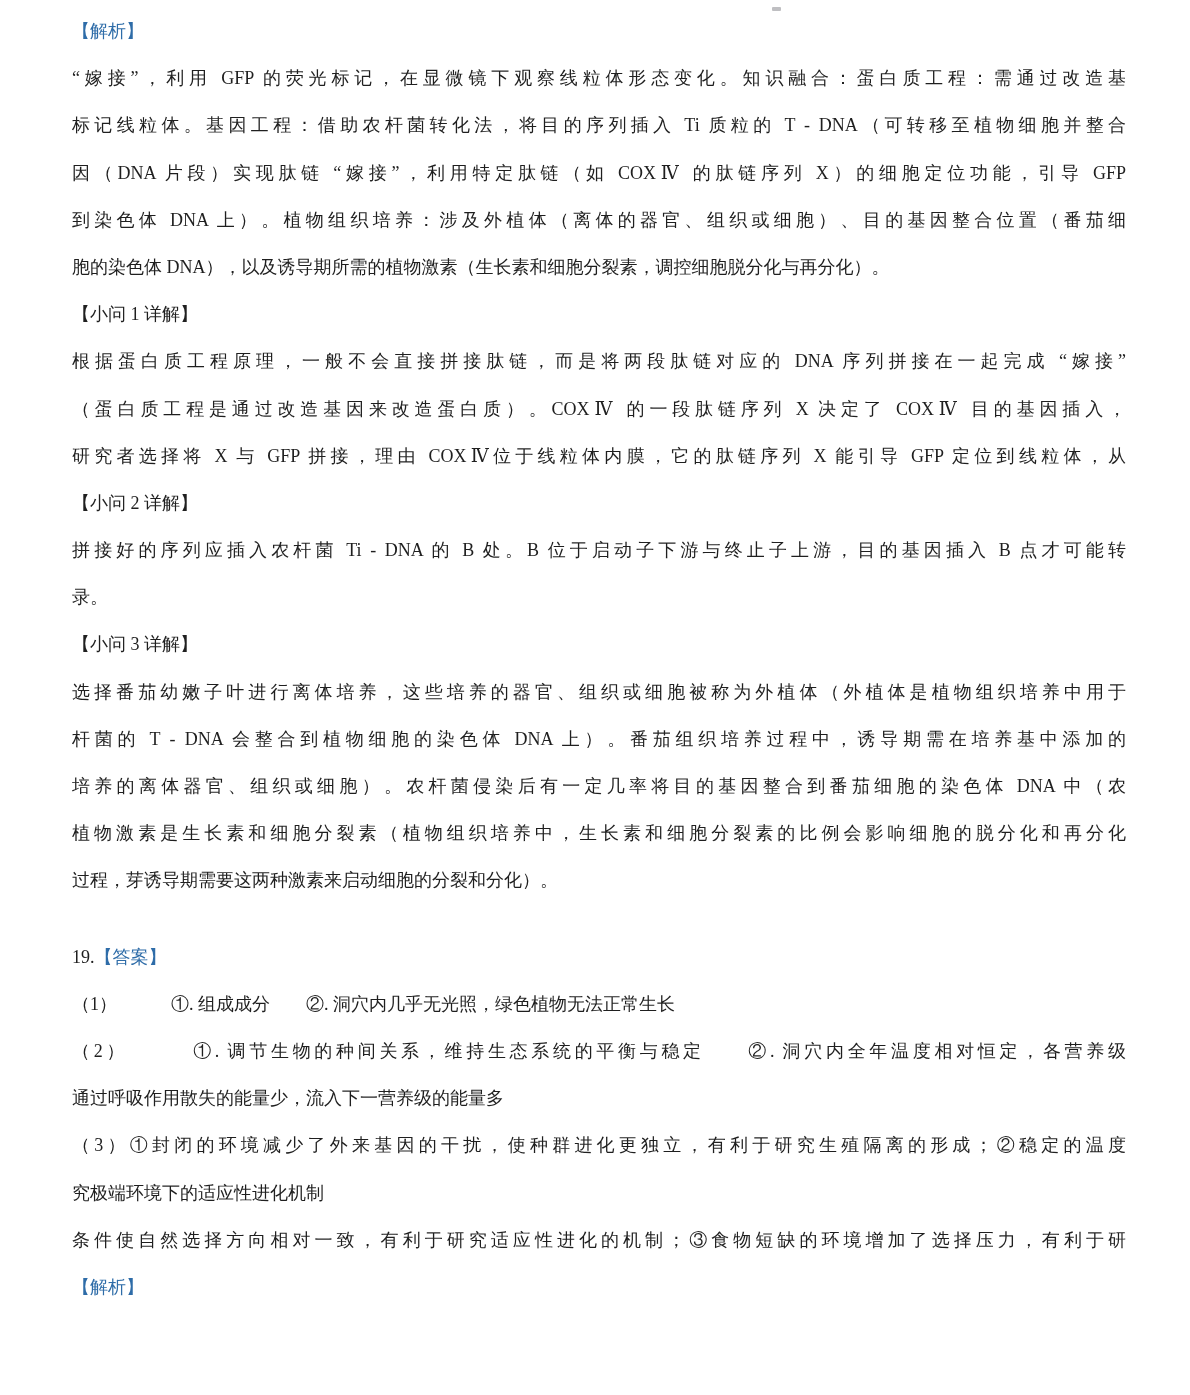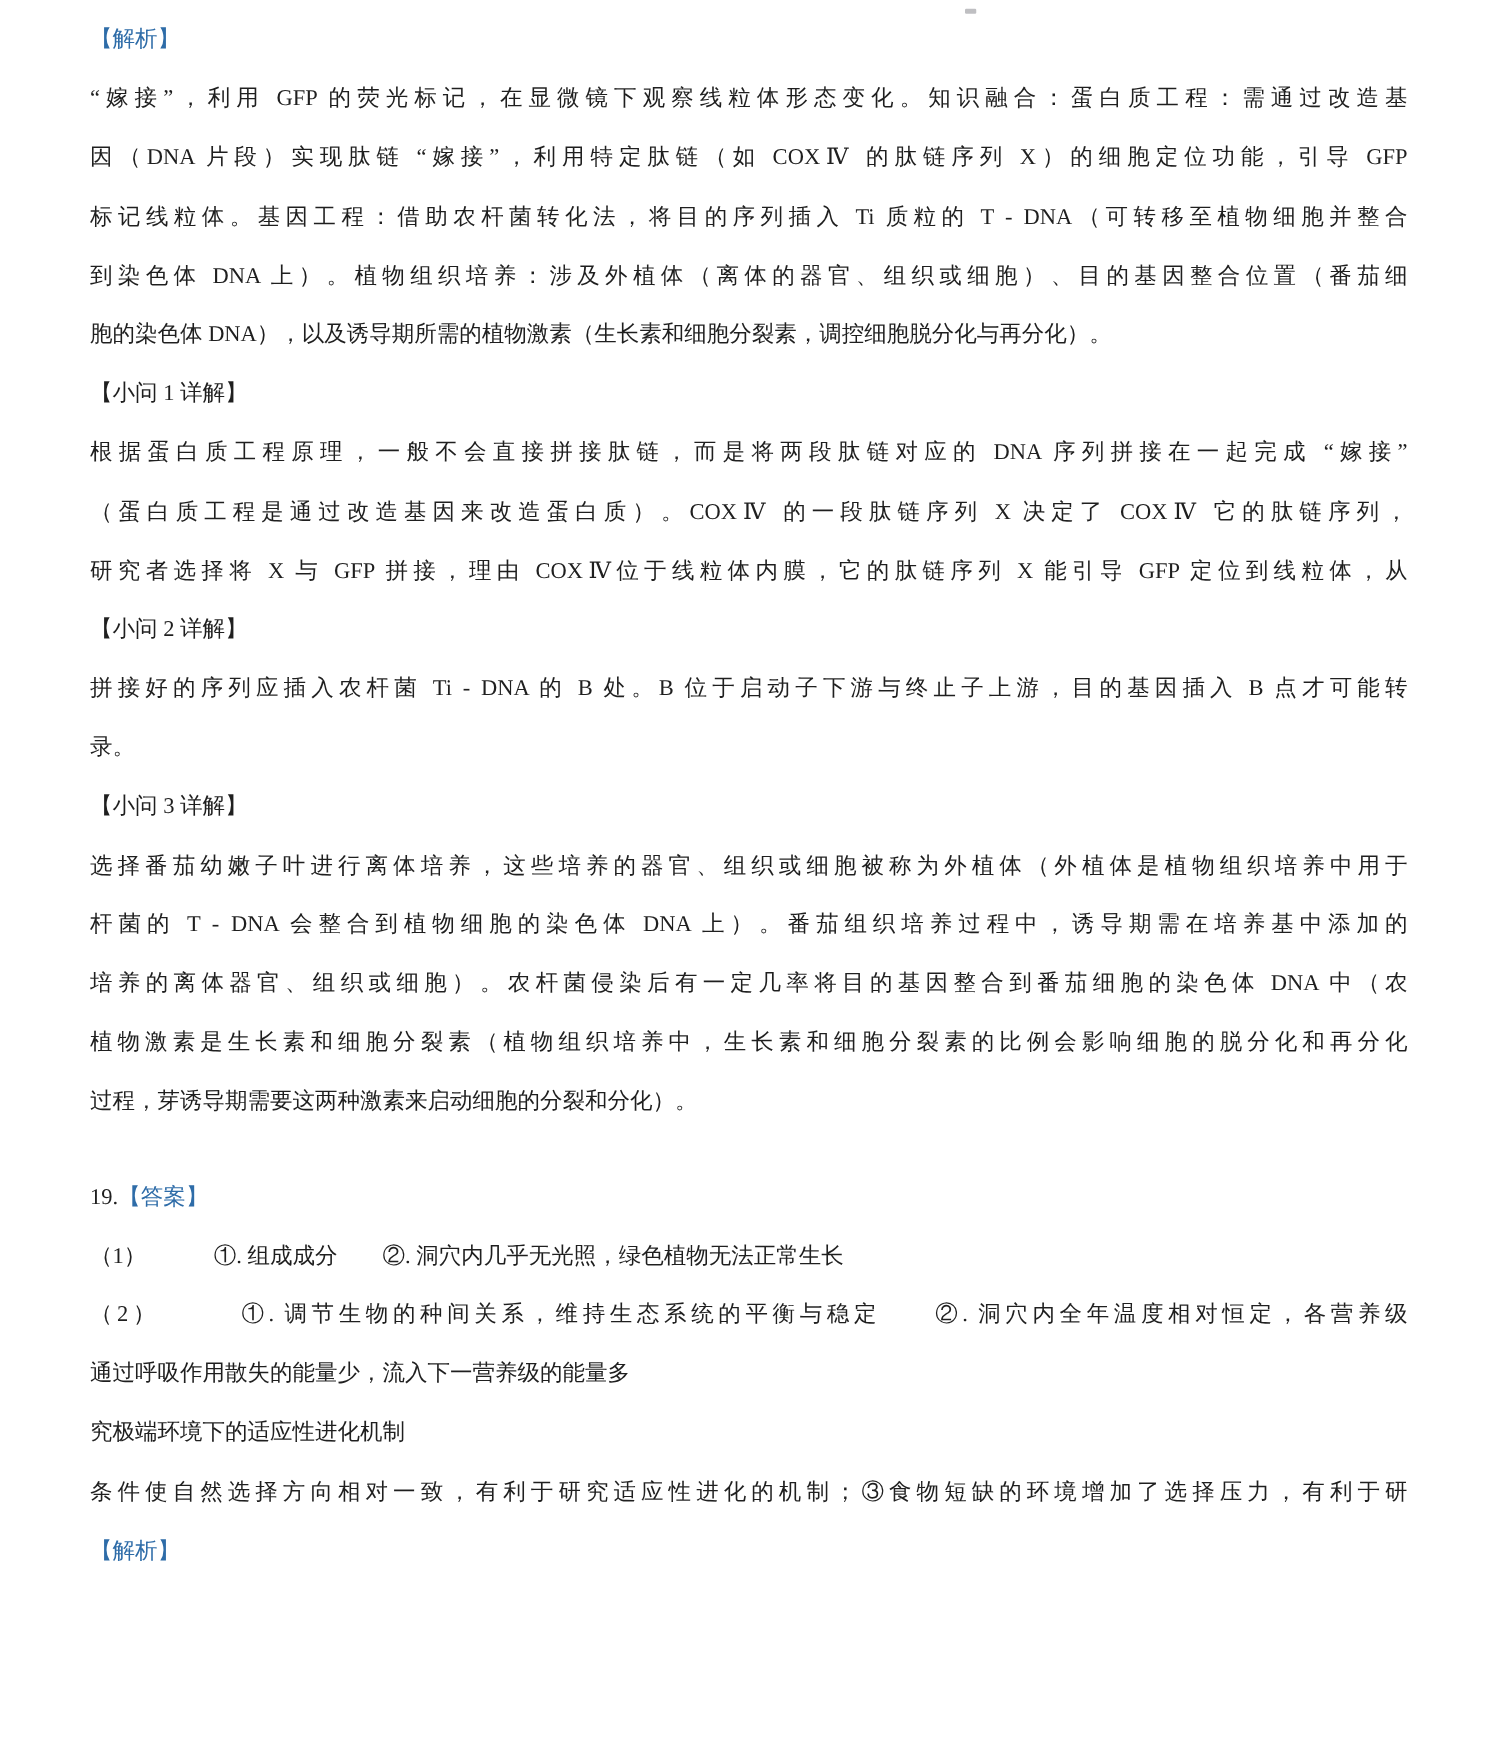--- a/index.html
+++ b/index.html
@@ -55,28 +55,28 @@
 </head>
 <body>
 
 <div class="artifact"></div>
 
 <div class="doc">
 
   <div class="line heading blue">【解析】</div>
 
   <div class="line">“嫁接”，利用 GFP 的荧光标记，在显微镜下观察线粒体形态变化。知识融合：蛋白质工程：需通过改造基</div>
+  <div class="line">标记线粒体。基因工程：借助农杆菌转化法，将目的序列插入 Ti 质粒的 T - DNA（可转移至植物细胞并整合</div>
   <div class="line">因（DNA 片段）实现肽链 “嫁接”，利用特定肽链（如 COXⅣ 的肽链序列 X）的细胞定位功能，引导 GFP</div>
-  <div class="line">标记线粒体。基因工程：借助农杆菌转化法，将目的序列插入 Ti 质粒的 T - DNA（可转移至植物细胞并整合</div>
   <div class="line">到染色体 DNA 上）。植物组织培养：涉及外植体（离体的器官、组织或细胞）、目的基因整合位置（番茄细</div>
   <div class="line last">胞的染色体 DNA），以及诱导期所需的植物激素（生长素和细胞分裂素，调控细胞脱分化与再分化）。</div>
 
   <div class="line heading">【小问 1 详解】</div>
   <div class="line">根据蛋白质工程原理，一般不会直接拼接肽链，而是将两段肽链对应的 DNA 序列拼接在一起完成 “嫁接”</div>
-  <div class="line">（蛋白质工程是通过改造基因来改造蛋白质）。COXⅣ 的一段肽链序列 X 决定了 COXⅣ 它的肽链序列，</div>
+  <div class="line">（蛋白质工程是通过改造基因来改造蛋白质）。COXⅣ 的一段肽链序列 X 决定了 COXⅣ 目的基因插入，</div>
   <div class="line">研究者选择将 X 与 GFP 拼接，理由 COXⅣ位于线粒体内膜，它的肽链序列 X 能引导 GFP 定位到线粒体，从</div>
 
   <div class="line heading">【小问 2 详解】</div>
   <div class="line">拼接好的序列应插入农杆菌 Ti - DNA 的 B 处。B 位于启动子下游与终止子上游，目的基因插入 B 点才可能转</div>
   <div class="line last">录。</div>
 
   <div class="line heading">【小问 3 详解】</div>
   <div class="line">选择番茄幼嫩子叶进行离体培养，这些培养的器官、组织或细胞被称为外植体（外植体是植物组织培养中用于</div>
   <div class="line">杆菌的 T - DNA 会整合到植物细胞的染色体 DNA 上）。番茄组织培养过程中，诱导期需在培养基中添加的</div>
   <div class="line">培养的离体器官、组织或细胞）。农杆菌侵染后有一定几率将目的基因整合到番茄细胞的染色体 DNA 中（农</div>
@@ -85,18 +85,19 @@
 
   <div class="spacer"></div>
 
   <div class="line heading"><span>19.</span><span class="blue">【答案】</span></div>
 
   <div class="line last">（1）　　　①. 组成成分　　②. 洞穴内几乎无光照，绿色植物无法正常生长</div>
 
   <div class="line">（2）　　　①. 调节生物的种间关系，维持生态系统的平衡与稳定　　②. 洞穴内全年温度相对恒定，各营养级</div>
   <div class="line last">通过呼吸作用散失的能量少，流入下一营养级的能量多</div>
 
+  <div class="line">（3）①封闭的环境减少了外来基因的干扰，使种群进化更独立，有利于研究生殖隔离的形成；②稳定的温度</div>
   <div class="line last">究极端环境下的适应性进化机制</div>
   <div class="line">条件使自然选择方向相对一致，有利于研究适应性进化的机制；③食物短缺的环境增加了选择压力，有利于研</div>
 
   <div class="line heading blue">【解析】</div>
 
 </div>
 
 </body></html>

